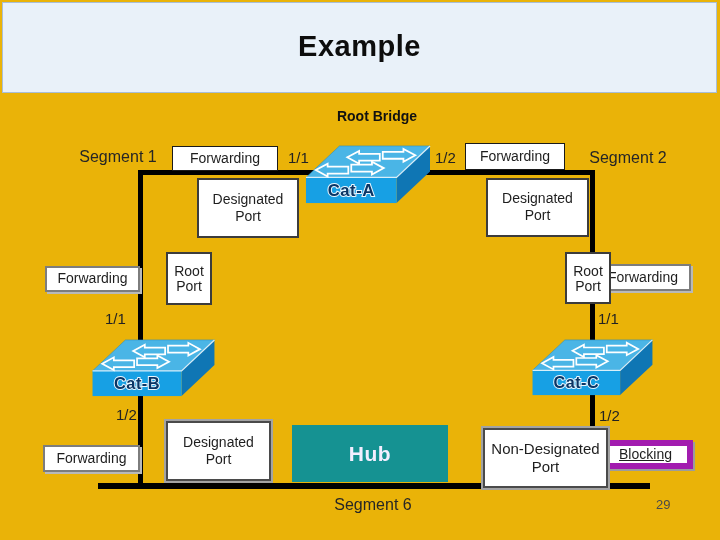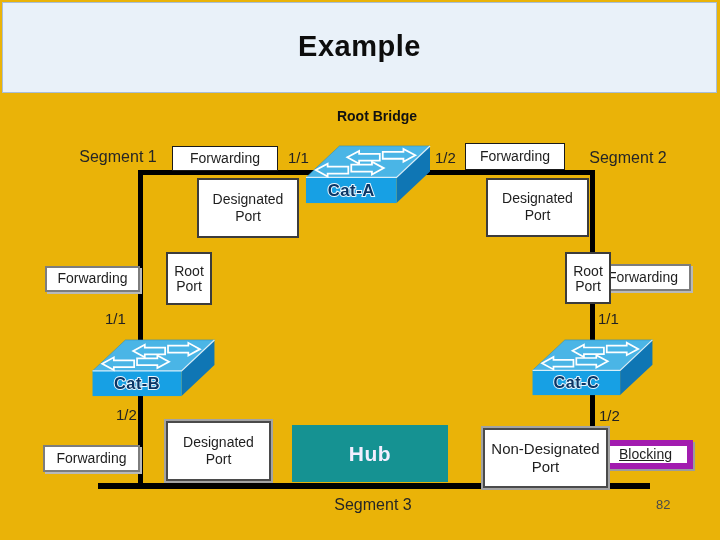--- a/index.html
+++ b/index.html
@@ -64,21 +64,21 @@
   </div>
 
   <div class="seg-line" style="left:140px;top:170px;width:455px;height:5px;"></div>
   <div class="seg-line" style="left:138px;top:170px;width:5px;height:318px;"></div>
   <div class="seg-line" style="left:590px;top:172px;width:5px;height:316px;"></div>
   <div class="seg-line" style="left:98px;top:483px;width:552px;height:6px;"></div>
 
   <div class="lbl lbl-bold" style="left:316px;top:108px;width:122px;">Root Bridge</div>
   <div class="lbl" style="left:68px;top:148px;width:100px;">Segment 1</div>
   <div class="lbl" style="left:572px;top:149px;width:112px;">Segment 2</div>
-  <div class="lbl" style="left:318px;top:496px;width:110px;">Segment 3</div>
+  <div class="lbl" style="left:318px;top:496px;width:110px;">Segment 6</div>
 
   <div class="pid" style="left:288px;top:149px;">1/1</div>
   <div class="pid" style="left:435px;top:149px;">1/2</div>
   <div class="pid" style="left:105px;top:310px;">1/1</div>
   <div class="pid" style="left:598px;top:310px;">1/1</div>
   <div class="pid" style="left:116px;top:406px;">1/2</div>
   <div class="pid" style="left:599px;top:407px;">1/2</div>
 
   <div class="pbox b-thin" style="left:172px;top:146px;width:106px;height:25px;">
     <span>Forwarding</span>
@@ -134,15 +134,15 @@
   </svg>
   <svg class="sw" style="left:89px;top:338px;" width="129" height="60" viewBox="0 0 130 62">
     <use href="#sw-body"></use>
     <text x="48" y="53" text-anchor="middle">Cat-B</text>
   </svg>
   <svg class="sw" style="left:527px;top:338px;" width="131" height="59" viewBox="0 0 130 62">
     <use href="#sw-body"></use>
     <text x="48" y="53" text-anchor="middle">Cat-C</text>
   </svg>
 
-  <div class="pagenum">82</div>
+  <div class="pagenum">29</div>
 
 </div>
 
 </body></html>

